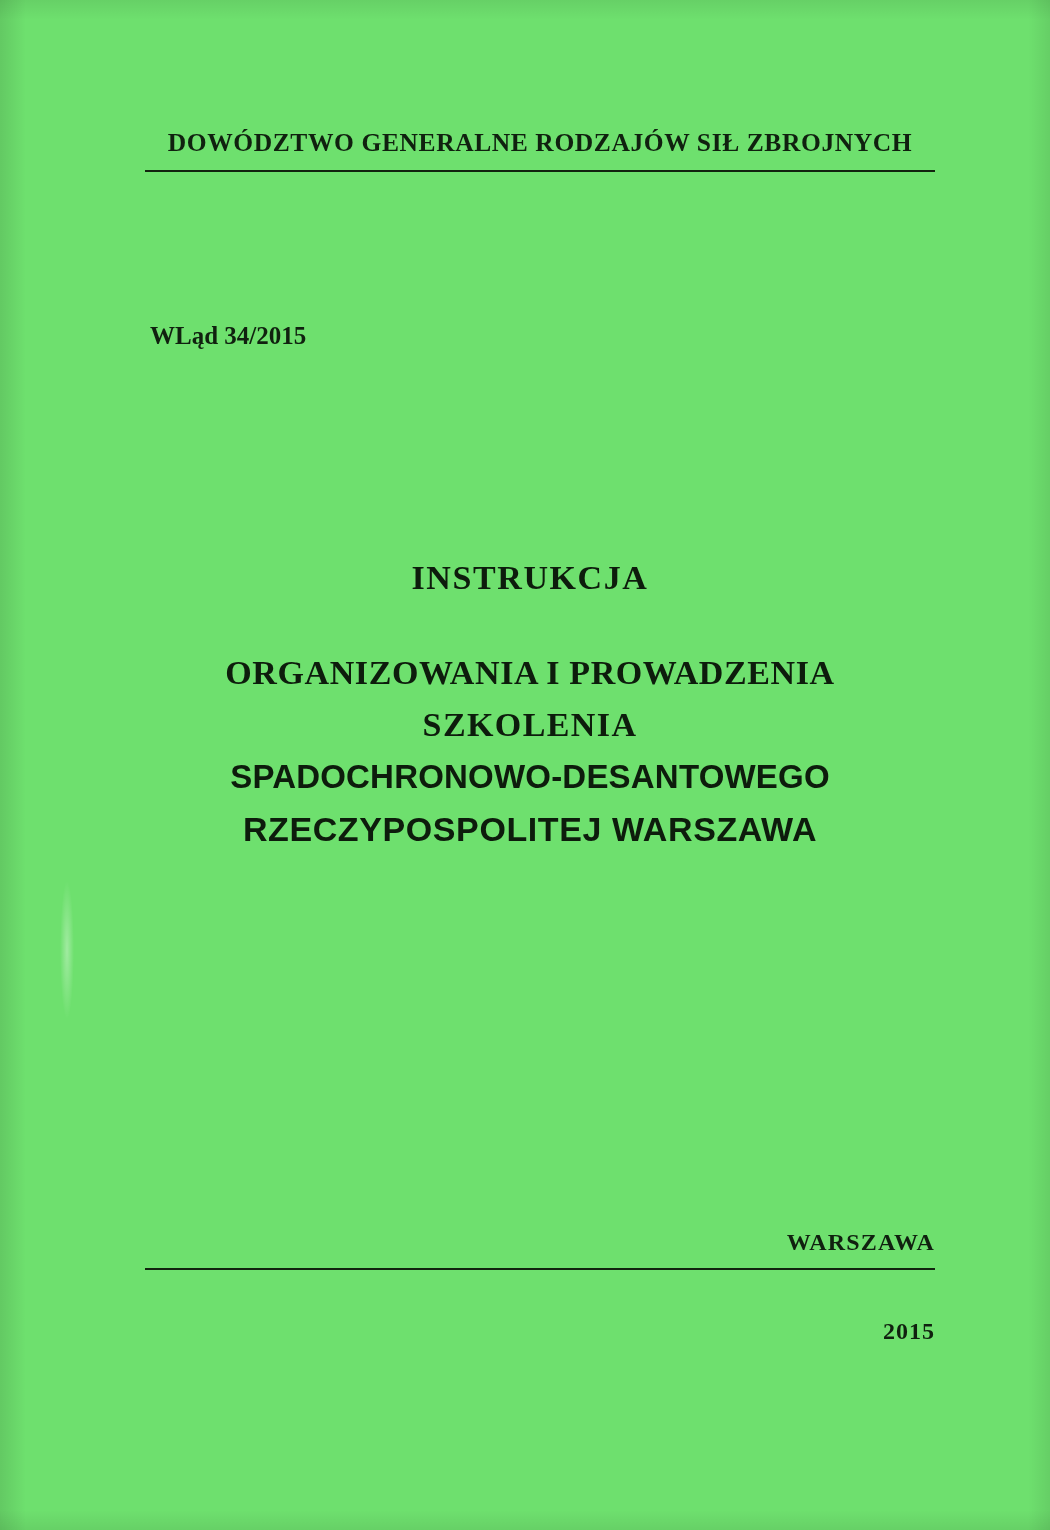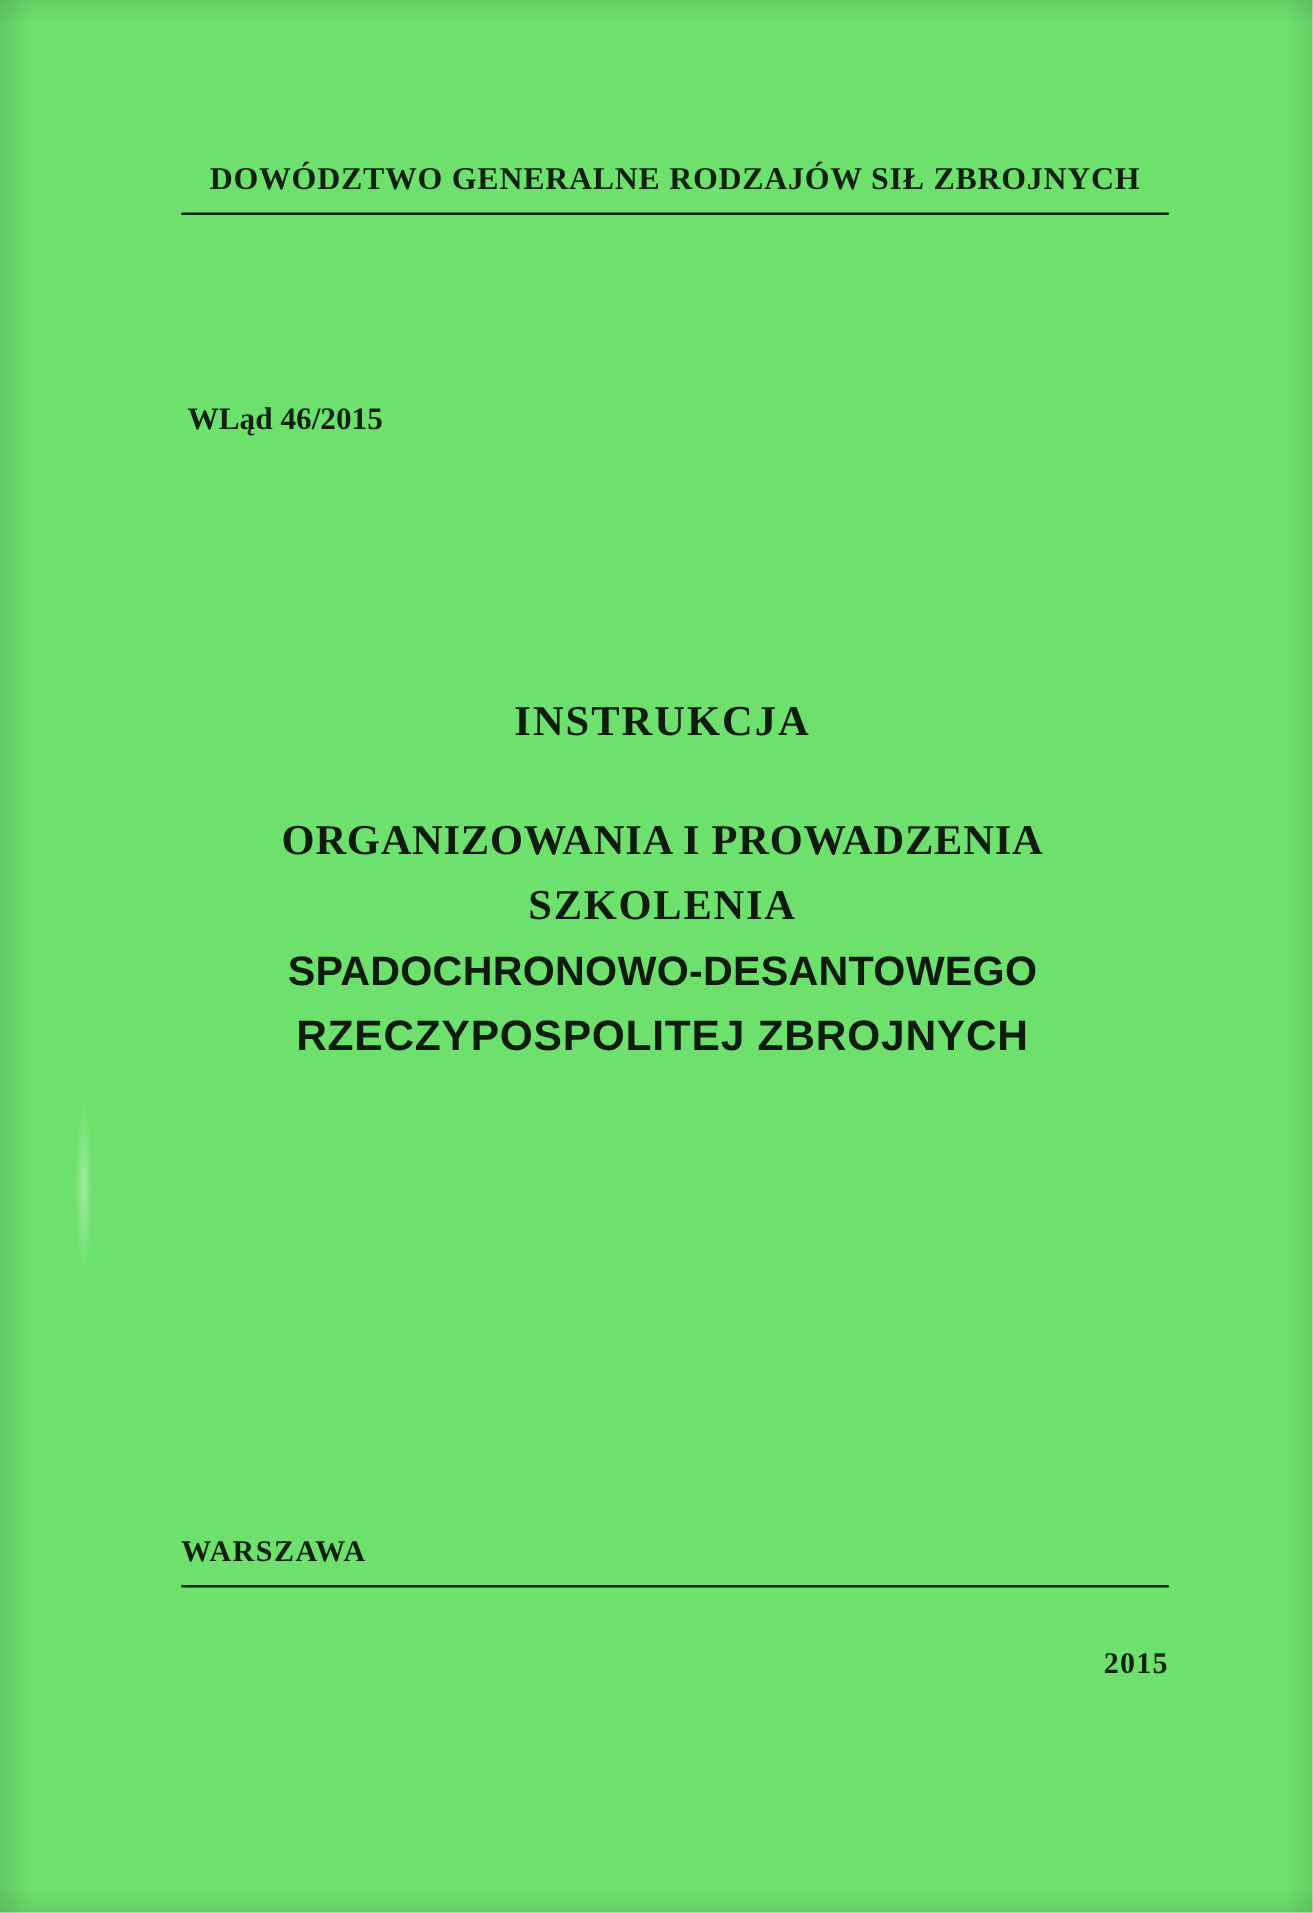--- a/index.html
+++ b/index.html
@@ -113,21 +113,21 @@
   .title-line.l6 { font-size: 34px; letter-spacing: 0.6px; font-family: "Liberation Sans", sans-serif; }
 
   
   .footer-block {
     position: absolute;
     left: 145px;
     right: 115px;
     bottom: 185px;
   }
   .footer-city {
-    text-align: left;
+    text-align: right;
     font-family: "Liberation Serif", serif;
     font-weight: bold;
     font-size: 24px;
     letter-spacing: 1.2px;
     color: #10210f;
   }
   .footer-rule {
     height: 2px;
     background: #12240f;
     margin-top: 12px;
@@ -147,28 +147,28 @@
 <body>
 
 <div class="cover">
   <div class="inner">
 
     <div class="header-block">
       <div class="header-line">DOWÓDZTWO GENERALNE RODZAJÓW SIŁ ZBROJNYCH</div>
       <div class="rule"></div>
     </div>
 
-    <div class="docnum">WLąd 46/2015</div>
+    <div class="docnum">WLąd 34/2015</div>
 
     <div class="title-block">
       <div class="title-line l1">INSTRUKCJA</div>
       <div class="title-line l2">ORGANIZOWANIA I PROWADZENIA</div>
       <div class="title-line l3">SZKOLENIA</div>
       <div class="title-line l4">SPADOCHRONOWO-DESANTOWEGO</div>
-      <div class="title-line l6">RZECZYPOSPOLITEJ ZBROJNYCH</div>
+      <div class="title-line l6">RZECZYPOSPOLITEJ WARSZAWA</div>
     </div>
 
     <div class="footer-block">
       <div class="footer-city">WARSZAWA</div>
       <div class="footer-rule"></div>
       <div class="footer-year">2015</div>
     </div>
 
   </div>
 </div>

